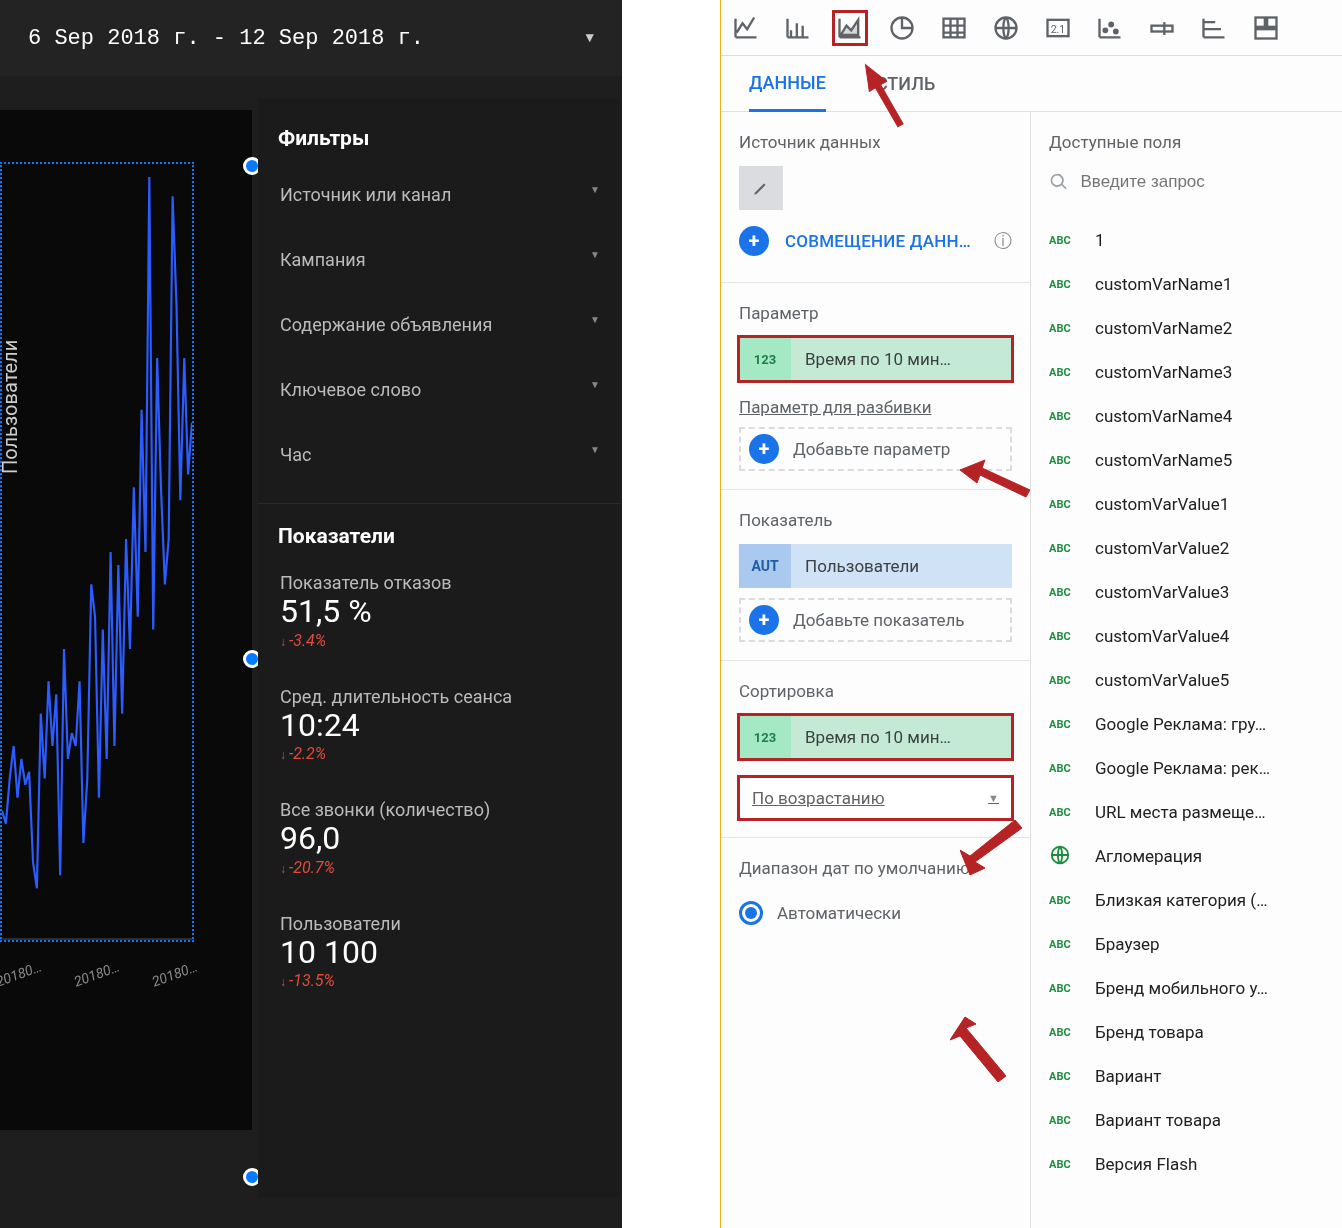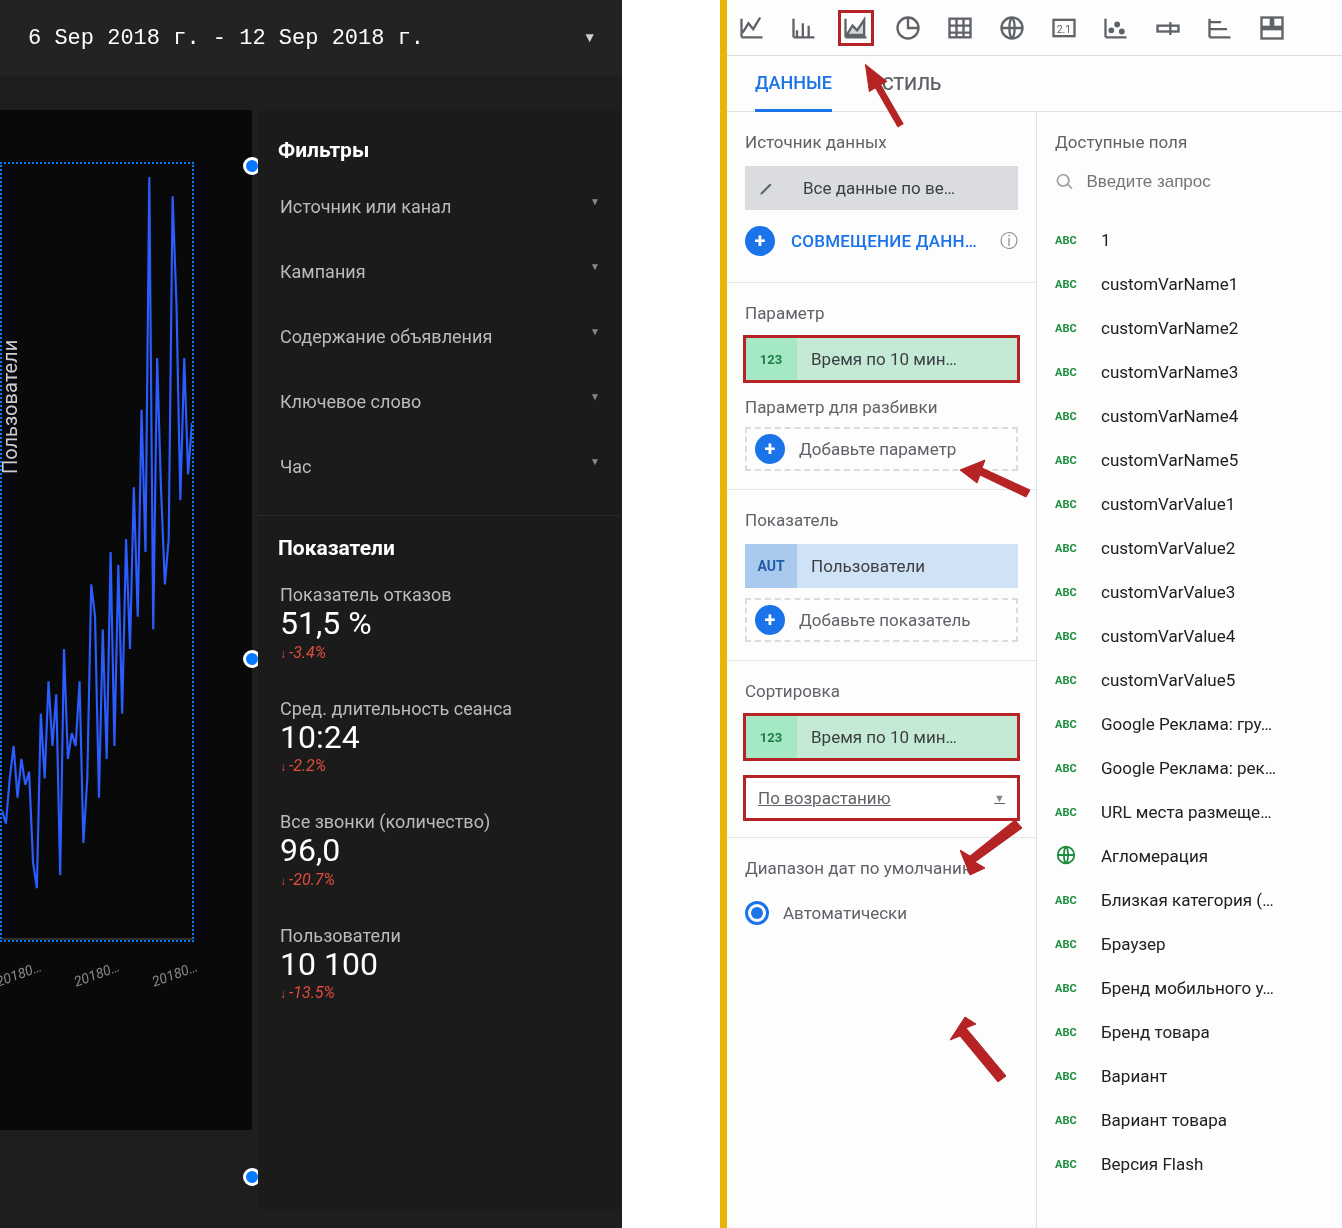--- a/index.html
+++ b/index.html
@@ -53,21 +53,21 @@
     .drag-dot {
       position:absolute; width:18px; height:18px; border-radius:50%;
       background:#0579ff; border:3px solid #fff;
     }
     .drag-dot.top { left:243px; top:157px; }
     .drag-dot.mid { left:243px; top:650px; }
     .drag-dot.bot { left:243px; top:1168px; }
 
     .lp-side {
       position: absolute;
-      left: 258px; top: 110px;
+      left: 258px; top: 98px;
       width: 362px; height: 1100px;
       background: #1b1b1b;
       padding: 8px 0;
     }
     .sec-hdr {
       color: #fff;
       font-size: 21px;
       font-weight: 700;
       padding: 20px 20px 12px;
     }
@@ -82,21 +82,21 @@
     .metric-blk { padding: 0px 22px 24px; }
     .metric-title { color:#bbb; font-size:18px; margin-top:12px;}
     .metric-value { color:#fff; font-size:32px; font-weight:400; margin-top:2px; line-height:1.05;}
     .metric-delta { color:#e04c3c; font-size:16px; margin-top:2px;font-style:italic; }
     .metric-delta::before { content:"↓ "; color:#e04c3c; font-size:12px; }
 
     
     .right-panel {
       position:absolute; left:720px; top:0; width:622px; height:1228px;
       background:#fdfdfd; color:#212121;
-      border-left:7px solid #eab308;
+      border-left:1px solid #eab308;
     }
     .toolbar {
       height:56px; border-bottom:1px solid #ddd;
       display:flex; align-items:center; gap:18px; padding:0 8px;
       color:#5f6368;
     }
     .tb-icon {
       width:34px; height:34px; display:flex; align-items:center; justify-content:center;
       font-size:22px;
     }
@@ -111,21 +111,21 @@
     .tabs .active { color:#1a73e8; border-bottom:3px solid #1a73e8; height:56px; display:flex; align-items:center; }
 
     .panels { display:flex; height:calc(1228px - 112px); }
     .panel-config {
       width:310px; border-right:1px solid #e0e0e0;
       overflow-y:auto;
       font-size:17px;
     }
     .pc-sec { padding:20px 18px 18px; border-bottom:1px solid #e5e5e5; }
     .pc-label { color:#5f6368; font-size:17px; margin-bottom:14px; font-weight:400; }
-    .pc-sublabel { color:#5f6368; font-size:17px; margin:16px 0 10px;  }
+    .pc-sublabel { color:#5f6368; font-size:17px; margin:16px 0 10px;text-decoration:underline;  }
 
     .chip-row { display:flex; align-items:center; gap:0; height:44px; }
     .chip-left {
       width:44px; height:44px; background:#dadce0;
       display:flex; align-items:center; justify-content:center; color:#5f6368;
     }
     .chip-left svg { width:18px; height:18px; fill:#5f6368; }
     .chip-body {
       flex:1; height:44px; background:#dadce0;
       display:flex; align-items:center; padding:0 14px;
@@ -343,21 +343,20 @@
   <div class="panels">
     <div class="panel-config">
       <div class="pc-sec">
         <div class="pc-label">Источник данных</div>
         <div class="chip-row">
           <div class="chip-left">
               <svg viewBox="0 0 24 24">
                 <path d="M3 21l3-1 12-12-2-2L4 18l-1 3z"></path>
               </svg>
             </div>
-          <div class="chip-body">Все данные по ве…</div>
         </div>
         <div class="blend-row" style="margin-top:8px;">
           <div class="blend-add">+</div>
           <div class="blend-text">СОВМЕЩЕНИЕ ДАНН…</div>
           <span style="margin-left:auto;color:#888;font-size:18px;">ⓘ</span>
         </div>
       </div>
 
       <div class="pc-sec">
         <div class="pc-label">Параметр</div>

